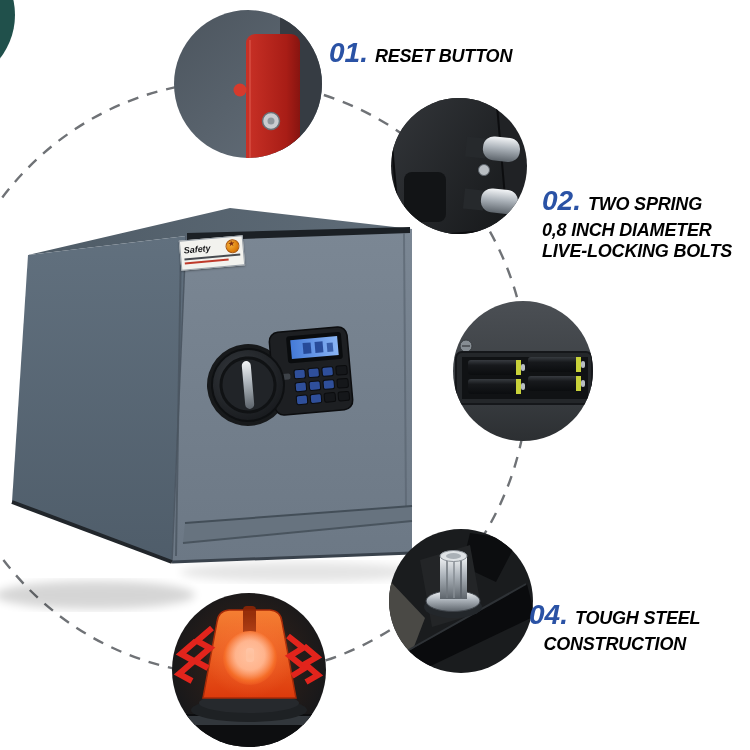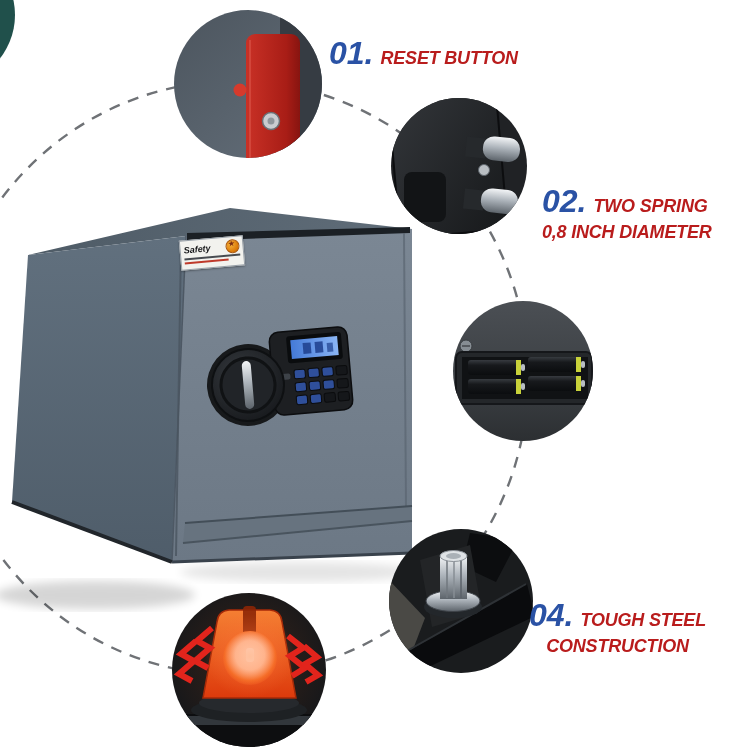--- a/index.html
+++ b/index.html
@@ -2,22 +2,22 @@
 <html><head>
 <meta charset="utf-8">
 <style>
   html,body{margin:0;padding:0;background:#fff;}
   .stage{position:relative;width:750px;height:750px;background:#ffffff;overflow:hidden;
          font-family:"Liberation Sans",sans-serif;}
   svg.scene{position:absolute;left:0;top:0;}
   .callout{position:absolute;font-style:italic;color:#1d1e20;}
   .callout .line{line-height:21px;white-space:nowrap;}
   .callout .line.first{line-height:30px;}
-  .callout .num{font-weight:700;font-size:32px;color:#2a52a5;padding-right:7px;}
-  .callout .cap{font-weight:700;font-size:18px;letter-spacing:-0.2px;color:#b91c1c;}
+  .callout .num{font-weight:700;font-size:28px;color:#2a52a5;padding-right:7px;}
+  .callout .cap{font-weight:700;font-size:18px;letter-spacing:-0.2px;color:#000000;}
   .sticker{position:absolute;left:180px;top:238px;width:64px;height:30px;background:#f2f2ee;
            border:1px solid #98a0a8;transform:rotate(-5deg);box-sizing:border-box;
            padding:2px 3px;box-shadow:0 1px 2px rgba(0,0,0,.35);}
   .sticker .row{display:flex;justify-content:space-between;align-items:center;height:13px;}
   .sticker .txt{font-style:italic;font-weight:700;font-size:9px;color:#17181a;}
   .badge{width:12px;height:12px;border-radius:50%;
          background:radial-gradient(circle at 35% 35%,#f6b13a,#d97706 70%);
          border:1px solid #a8550a;position:relative;}
   .badge::after{content:"★";position:absolute;left:1.5px;top:-0.5px;font-size:8px;color:#7c2d12;}
   .sticker .bar1{height:2px;background:#474b50;margin-top:2px;}
@@ -298,20 +298,21 @@
   <div class="line first">
     <span class="num">01.</span><span class="cap">RESET BUTTON</span>
   </div>
 </div>
 
 <div class="callout" style="left:542px;top:146px;margin-top:40px;">
   <div class="line first">
     <span class="num">02.</span><span class="cap">TWO SPRING</span>
   </div>
   <div class="line"><span class="cap">0,8 INCH DIAMETER</span></div>
+  <div class="line"><span class="cap">LIVE-LOCKING BOLTS</span></div>
 </div>
 
 
 <div class="callout" style="left:529px;top:600px;text-align:center;">
   <div class="line first">
     <span class="num">04.</span><span class="cap">TOUGH STEEL</span>
   </div>
   <div class="line"><span class="cap">CONSTRUCTION</span></div>
 </div>
 

